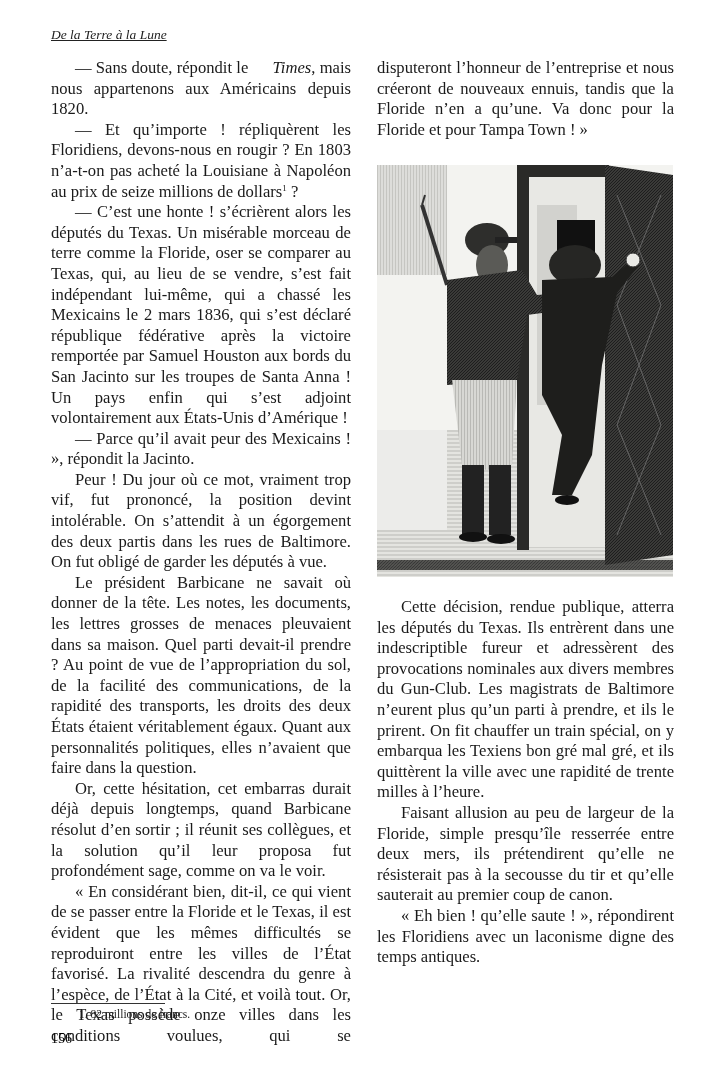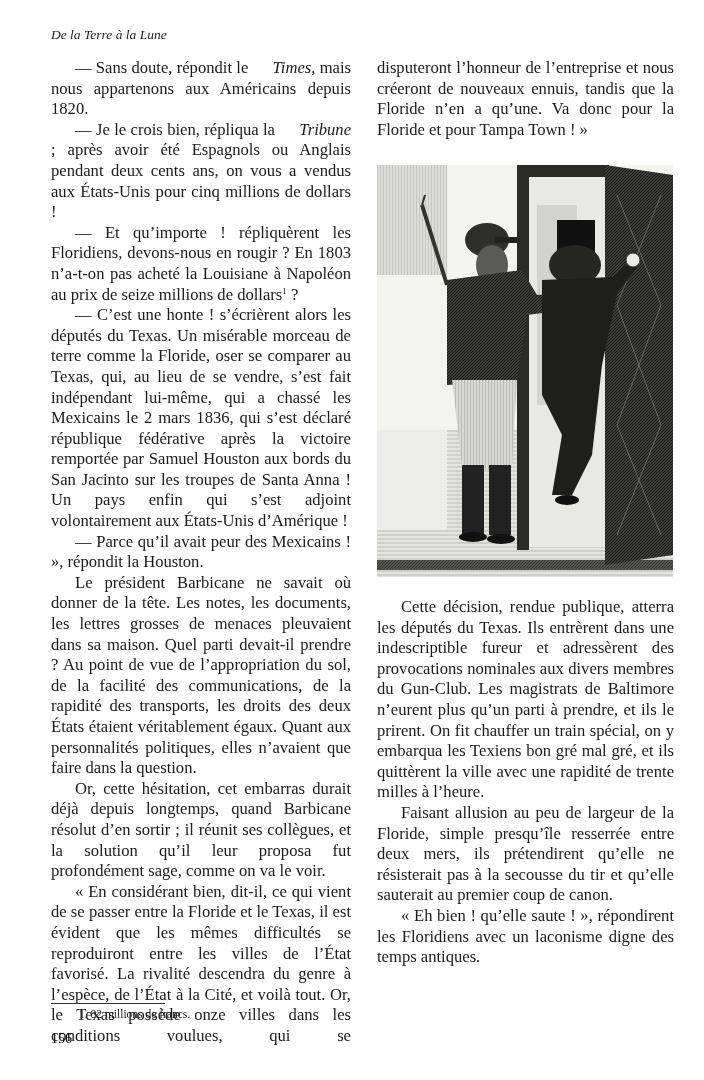--- a/index.html
+++ b/index.html
@@ -1,19 +1,19 @@
 <!DOCTYPE html>
 <html><head>
 <meta charset="utf-8">
 <style>
   html, body { margin: 0; padding: 0; background: #ffffff; }
   body { width: 704px; height: 1080px; position: relative; overflow: hidden;
          font-family: "Liberation Serif", "DejaVu Serif", serif; color: #1a1a1a; }
   .running-head { position: absolute; left: 51px; top: 27px; font-style: italic;
-                  font-size: 13.5px; color: #222; }
+                  font-size: 13.5px; color: #222; text-decoration: underline; }
   .col { position: absolute; font-size: 16.6px; line-height: 20.6px; text-align: justify;
          hyphens: manual; }
   .col-left { left: 51px; top: 58px; width: 300px; }
   .col-right-top { left: 377px; top: 58px; width: 297px; }
   .col-right-bottom { left: 377px; top: 597px; width: 297px; }
   .col p { margin: 0; text-indent: 24px; }
   .col p.noindent { text-indent: 0; }
   i { font-style: italic; margin-left: 20px; }
   sup { font-size: 9px; line-height: 0; vertical-align: 6px; }
   .figure { position: absolute; left: 377px; top: 165px; width: 296px; height: 412px;
@@ -24,24 +24,24 @@
   .footnote { position: absolute; left: 51px; top: 1008px; font-size: 11.5px; color: #222; margin-left: 28px; }
   .folio { position: absolute; left: 51px; top: 1031px; font-size: 14px; color: #000000; }
 </style>
 </head>
 <body>
 
 <div class="running-head">De la Terre à la Lune</div>
 
 <div class="col col-left">
   <p><span>— Sans doute, répondit le </span><i>Times</i><span>, mais nous appartenons aux Américains depuis 1820.</span></p>
-  <p><span>— Je le crois bien, répliqua la </span><i>Tribune</i><span> ; après avoir été Espagnols ou Anglais pendant deux cents ans, on vous a vendus aux États-Unis pour cinq millions de dollars !</span></p>
   <p><span>— Et qu’importe ! répliquèrent les Floridiens, devons-nous en rougir ? En 1803 n’a-t-on pas acheté la Louisiane à Napoléon au prix de seize millions de dollars</span><sup>1</sup><span> ?</span></p>
   <p>— C’est une honte ! s’écrièrent alors les députés du Texas. Un misérable morceau de terre comme la Floride, oser se comparer au Texas, qui, au lieu de se vendre, s’est fait indépendant lui-même, qui a chassé les Mexicains le 2 mars 1836, qui s’est déclaré république fédérative après la victoire remportée par Samuel Houston aux bords du San Jacinto sur les troupes de Santa Anna ! Un pays enfin qui s’est adjoint volontairement aux États-Unis d’Amérique !</p>
-  <p>— Parce qu’il avait peur des Mexicains ! », répondit la Houston.</p>
+  <p>— Parce qu’il avait peur des Mexicains ! », répondit la Jacinto.</p>
+  <p>Peur ! Du jour où ce mot, vraiment trop vif, fut prononcé, la position devint intolérable. On s’attendit à un égorgement des deux partis dans les rues de Baltimore. On fut obligé de garder les députés à vue.</p>
   <p>Le président Barbicane ne savait où donner de la tête. Les notes, les documents, les lettres grosses de menaces pleuvaient dans sa maison. Quel parti devait-il prendre ? Au point de vue de l’appropriation du sol, de la facilité des communications, de la rapidité des transports, les droits des deux États étaient véritablement égaux. Quant aux personnalités politiques, elles n’avaient que faire dans la question.</p>
   <p>Or, cette hésitation, cet embarras durait déjà depuis longtemps, quand Barbicane résolut d’en sortir ; il réunit ses collègues, et la solution qu’il leur proposa fut profondément sage, comme on va le voir.</p>
   <p style="text-align-last: justify;">« En considérant bien, dit-il, ce qui vient de se passer entre la Floride et le Texas, il est évident que les mêmes difficultés se reproduiront entre les villes de l’État favorisé. La rivalité descendra du genre à l’espèce, de l’État à la Cité, et voilà tout. Or, le Texas possède onze villes dans les conditions voulues, qui se</p>
 </div>
 
 <div class="col col-right-top">
   <p class="noindent">disputeront l’honneur de l’entreprise et nous créeront de nouveaux ennuis, tandis que la Floride n’en a qu’une. Va donc pour la Floride et pour Tampa Town ! »</p>
 </div>
 
 <div class="figure">

